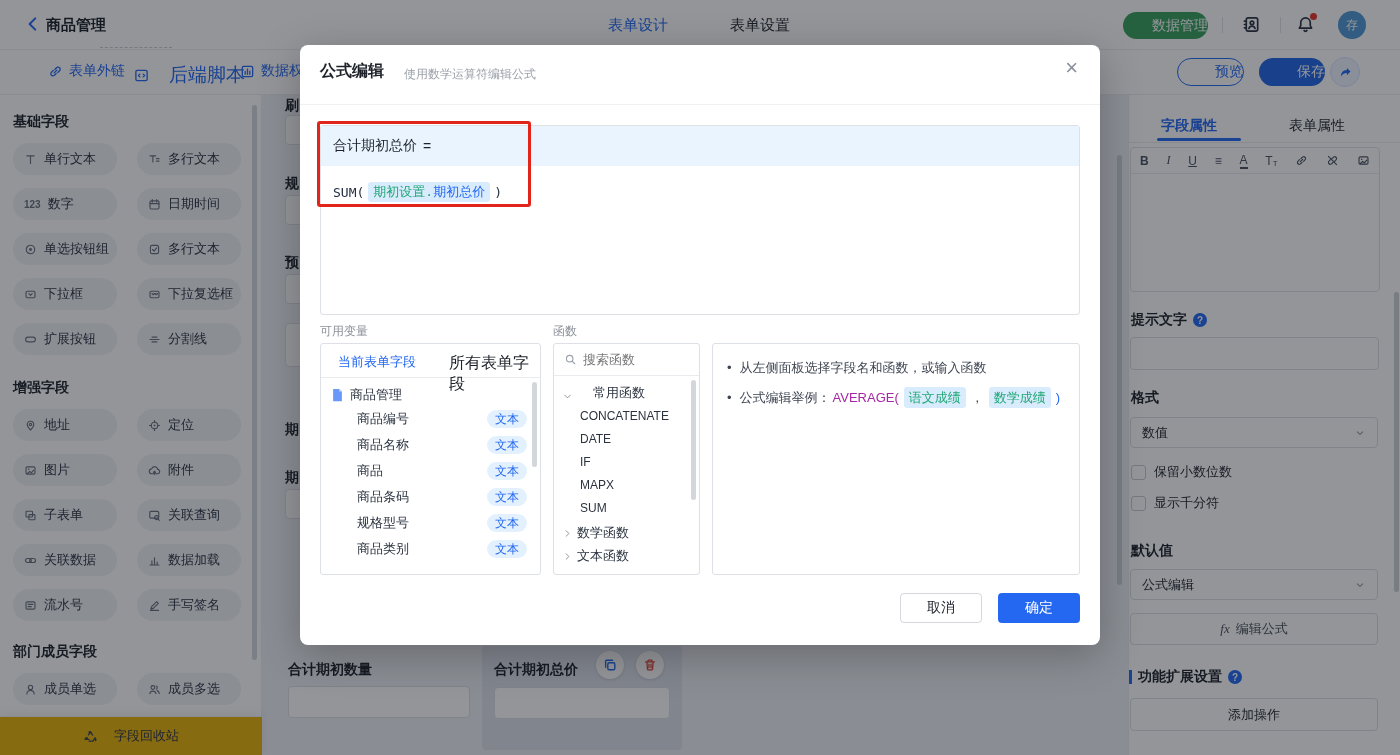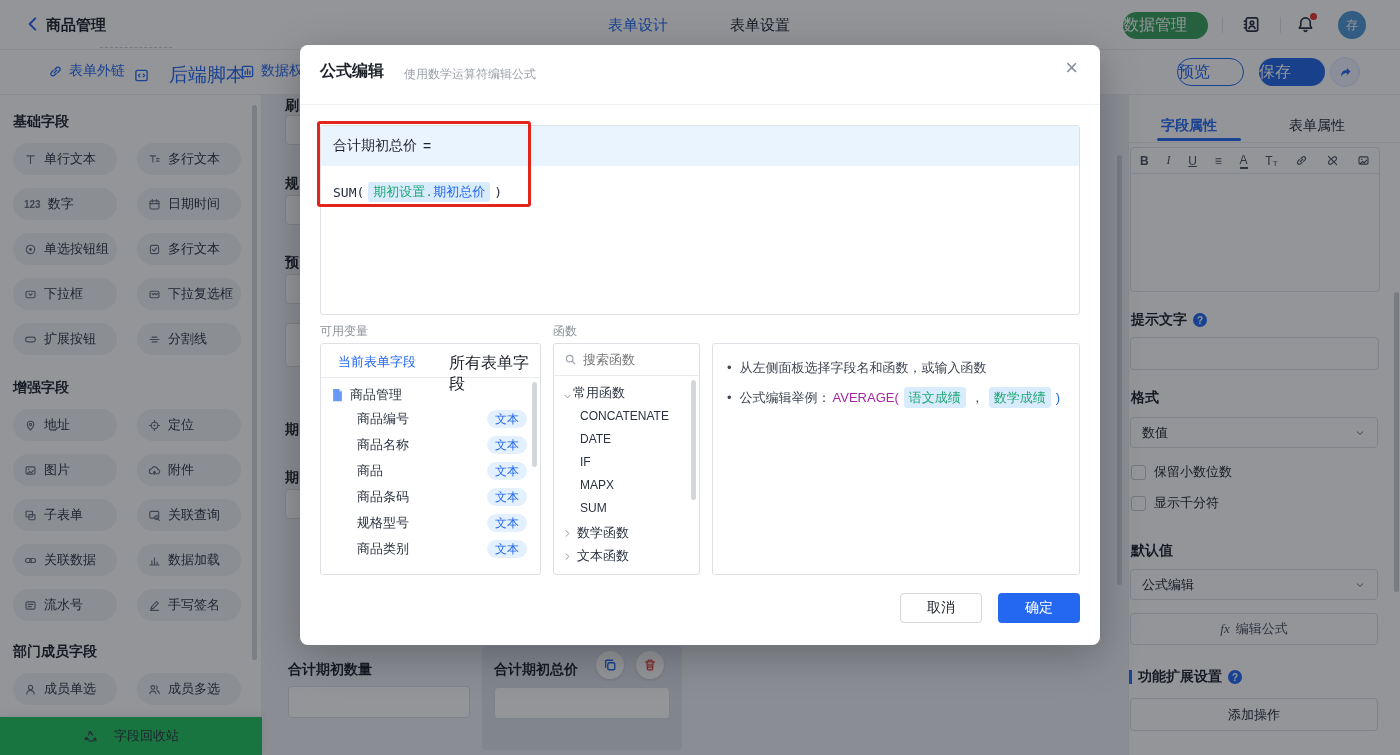--- a/index.html
+++ b/index.html
@@ -5,28 +5,28 @@
   *{margin:0;padding:0;box-sizing:border-box}
   html,body{width:1400px;height:755px}
   body{font-family:"Liberation Sans","DejaVu Sans",sans-serif;color:#1d2129;background:#fff}
   #screen{position:relative;width:1400px;height:755px;background:#eef0f4;overflow:hidden}
   .abs{position:absolute}
   svg.ic{display:block;fill:none;stroke:currentColor;stroke-width:1.4;stroke-linecap:round;stroke-linejoin:round}
   
   .hdr{left:0;top:0;width:1400px;height:50px;background:#fff;border-bottom:1px solid #eceef1;z-index:2}
   .tbar{left:0;top:50px;width:1400px;height:45px;background:#fff;border-bottom:1px solid #eceef1;z-index:2}
   .blue{color:#2468f2}
-  .pillbtn{display:flex;align-items:center;justify-content:flex-start;border-radius:15px;font-size:16px;cursor:pointer}
+  .pillbtn{display:flex;align-items:center;justify-content:flex-end;border-radius:15px;font-size:14px;cursor:pointer}
   
   .sidebar{left:0;top:95px;width:262px;height:660px;background:#fff;border-right:1px solid #eceef1;z-index:1;padding:18px 13px 0 13px;overflow:hidden}
   .sec-title{font-size:14px;font-weight:bold;color:#1d2129;height:16px}
   .pill-grid{display:grid;grid-template-columns:104px 104px;column-gap:20px;row-gap:13px;margin-top:14px}
   .pill{display:flex;align-items:center;gap:7px;height:32px;padding-left:11px;background:#f1f2f4;border-radius:16px;font-size:13px;color:#2b3340;cursor:grab;overflow:hidden;white-space:nowrap}
   .pill .ig{color:#68707c;flex:0 0 auto;display:flex}
-  .recycle{left:0;bottom:0;width:262px;height:39px;background:#22c55e;border-top:1px solid #f0f1f3;box-shadow:0 -3px 8px rgba(0,0,0,.05);display:flex;align-items:center;justify-content:center;gap:16px;font-size:13px;color:#2b3340;z-index:3}
+  .recycle{left:0;bottom:0;width:262px;height:39px;background:#eab308;border-top:1px solid #f0f1f3;box-shadow:0 -3px 8px rgba(0,0,0,.05);display:flex;align-items:center;justify-content:center;gap:16px;font-size:13px;color:#2b3340;z-index:3}
   
   .canvas{left:262px;top:95px;width:866px;height:660px;background:#eef0f4;z-index:1}
   .flabel{font-size:14px;font-weight:bold;color:#1d2129;white-space:nowrap}
   .finput{background:#fff;border:1px solid #dcdfe4;border-radius:4px}
   .selblock{background:#dfe2ec;border-radius:4px}
   .iconcircle{width:28px;height:28px;border-radius:50%;background:#fff;display:flex;align-items:center;justify-content:center;box-shadow:0 1px 3px rgba(0,0,0,.12);cursor:pointer}
   
   .rpanel{left:1128px;top:95px;width:272px;height:660px;background:#fff;border-left:1px solid #eceef1;z-index:1}
   .rp-tab{font-size:14px;cursor:pointer}
   .rp-label{font-size:14px;font-weight:bold;color:#1d2129;display:flex;align-items:center;gap:6px}
@@ -526,21 +526,21 @@
     <span class="abs" style="left:253px;top:278px;font-size:12px;color:#8a9099">函数</span>
     <div class="abs panelbox" style="left:253px;top:298px;width:147px;height:232px;overflow:hidden">
       <div style="height:32px;border-bottom:1px solid #e9ebee;display:flex;align-items:center;gap:6px;padding:0 10px">
         <svg class="ic" width="13" height="13" viewBox="0 0 16 16" style="color:#9ba1aa;flex:0 0 auto">
             <circle cx="7" cy="7" r="4"></circle>
             <path d="M10 10l3.2 3.2"></path>
           </svg>
         <input style="border: none; outline: none; width: 100px; font-size: 13px; color: rgb(29, 33, 41); background: transparent;" placeholder="搜索函数">
       </div>
       <div style="position:relative;height:199px">
-        <div class="abs" style="left:8px;top:8px;display:flex;align-items:flex-end;gap:0">
+        <div class="abs" style="left:8px;top:8px;display:flex;align-items:flex-end;gap:20px">
           <svg class="ic" width="11" height="11" viewBox="0 0 16 16" style="color:#8a9099">
               <path d="M4 6l4 4 4-4"></path>
             </svg>
           <span class="treeitem">常用函数</span>
         </div>
         <span class="abs fnitem" style="left:26px;top:33px">CONCATENATE</span>
         <span class="abs fnitem" style="left:26px;top:56px">DATE</span>
         <span class="abs fnitem" style="left:26px;top:79px">IF</span>
         <span class="abs fnitem" style="left:26px;top:102px">MAPX</span>
         <span class="abs fnitem" style="left:26px;top:125px">SUM</span>

